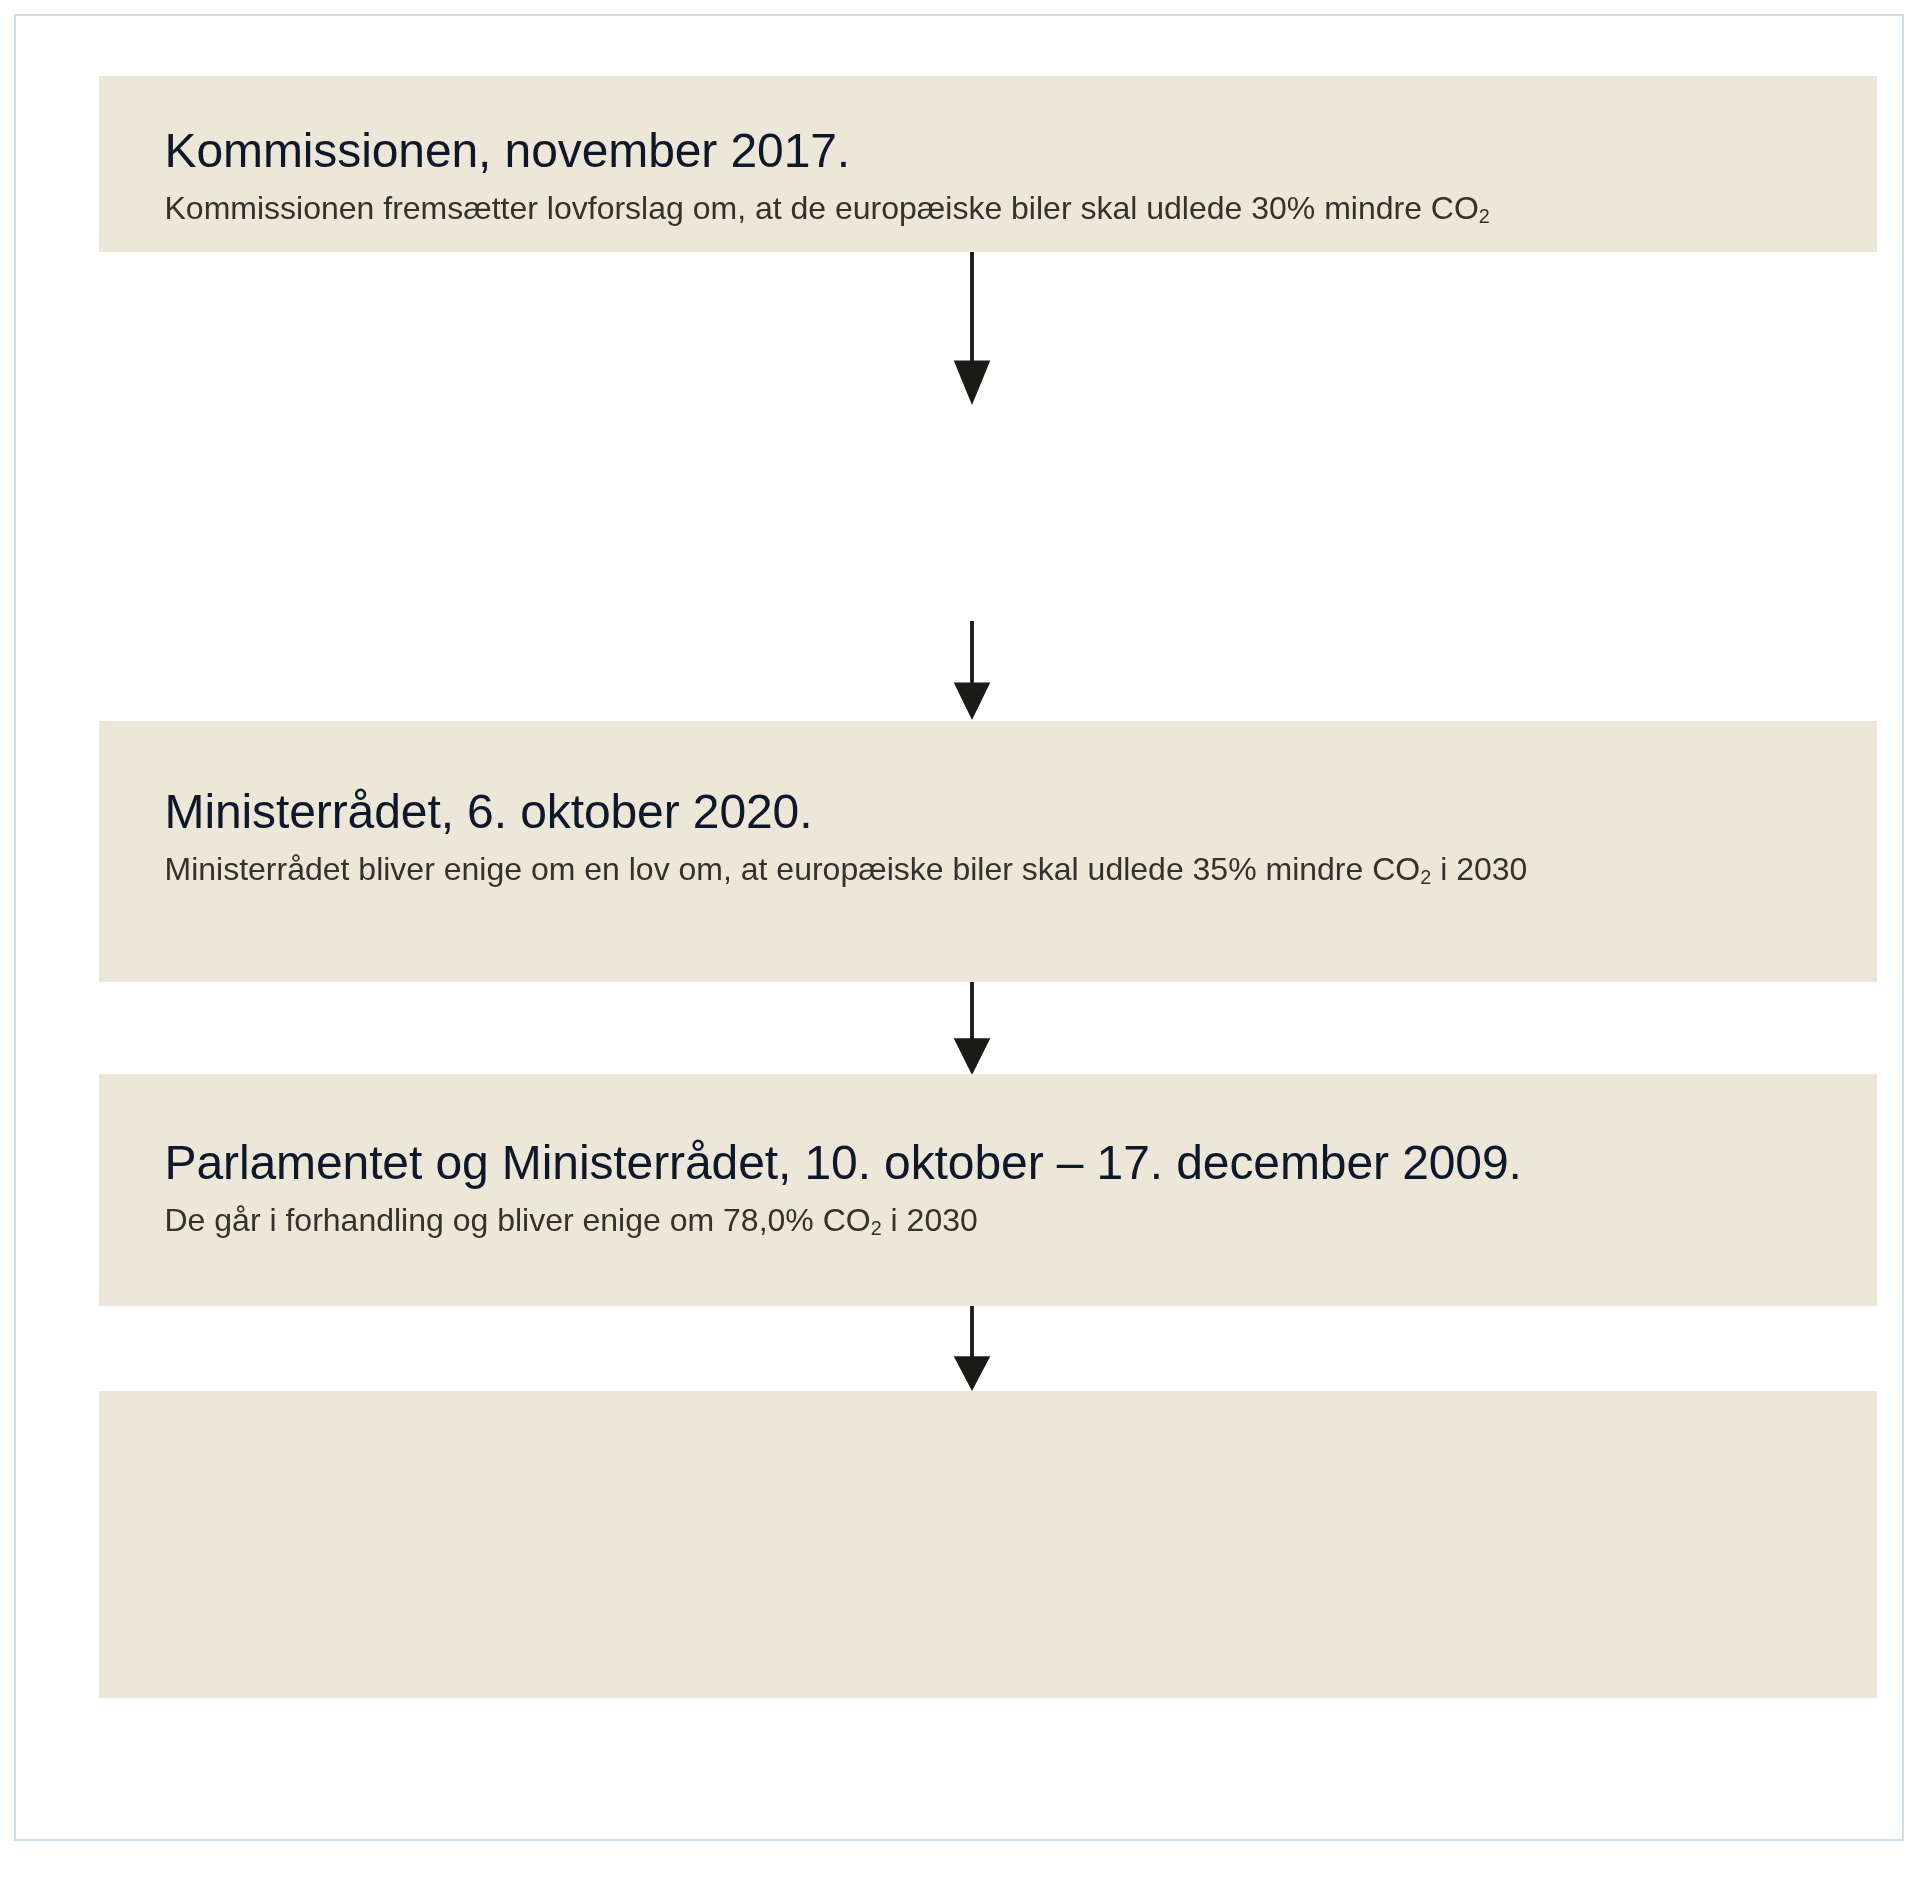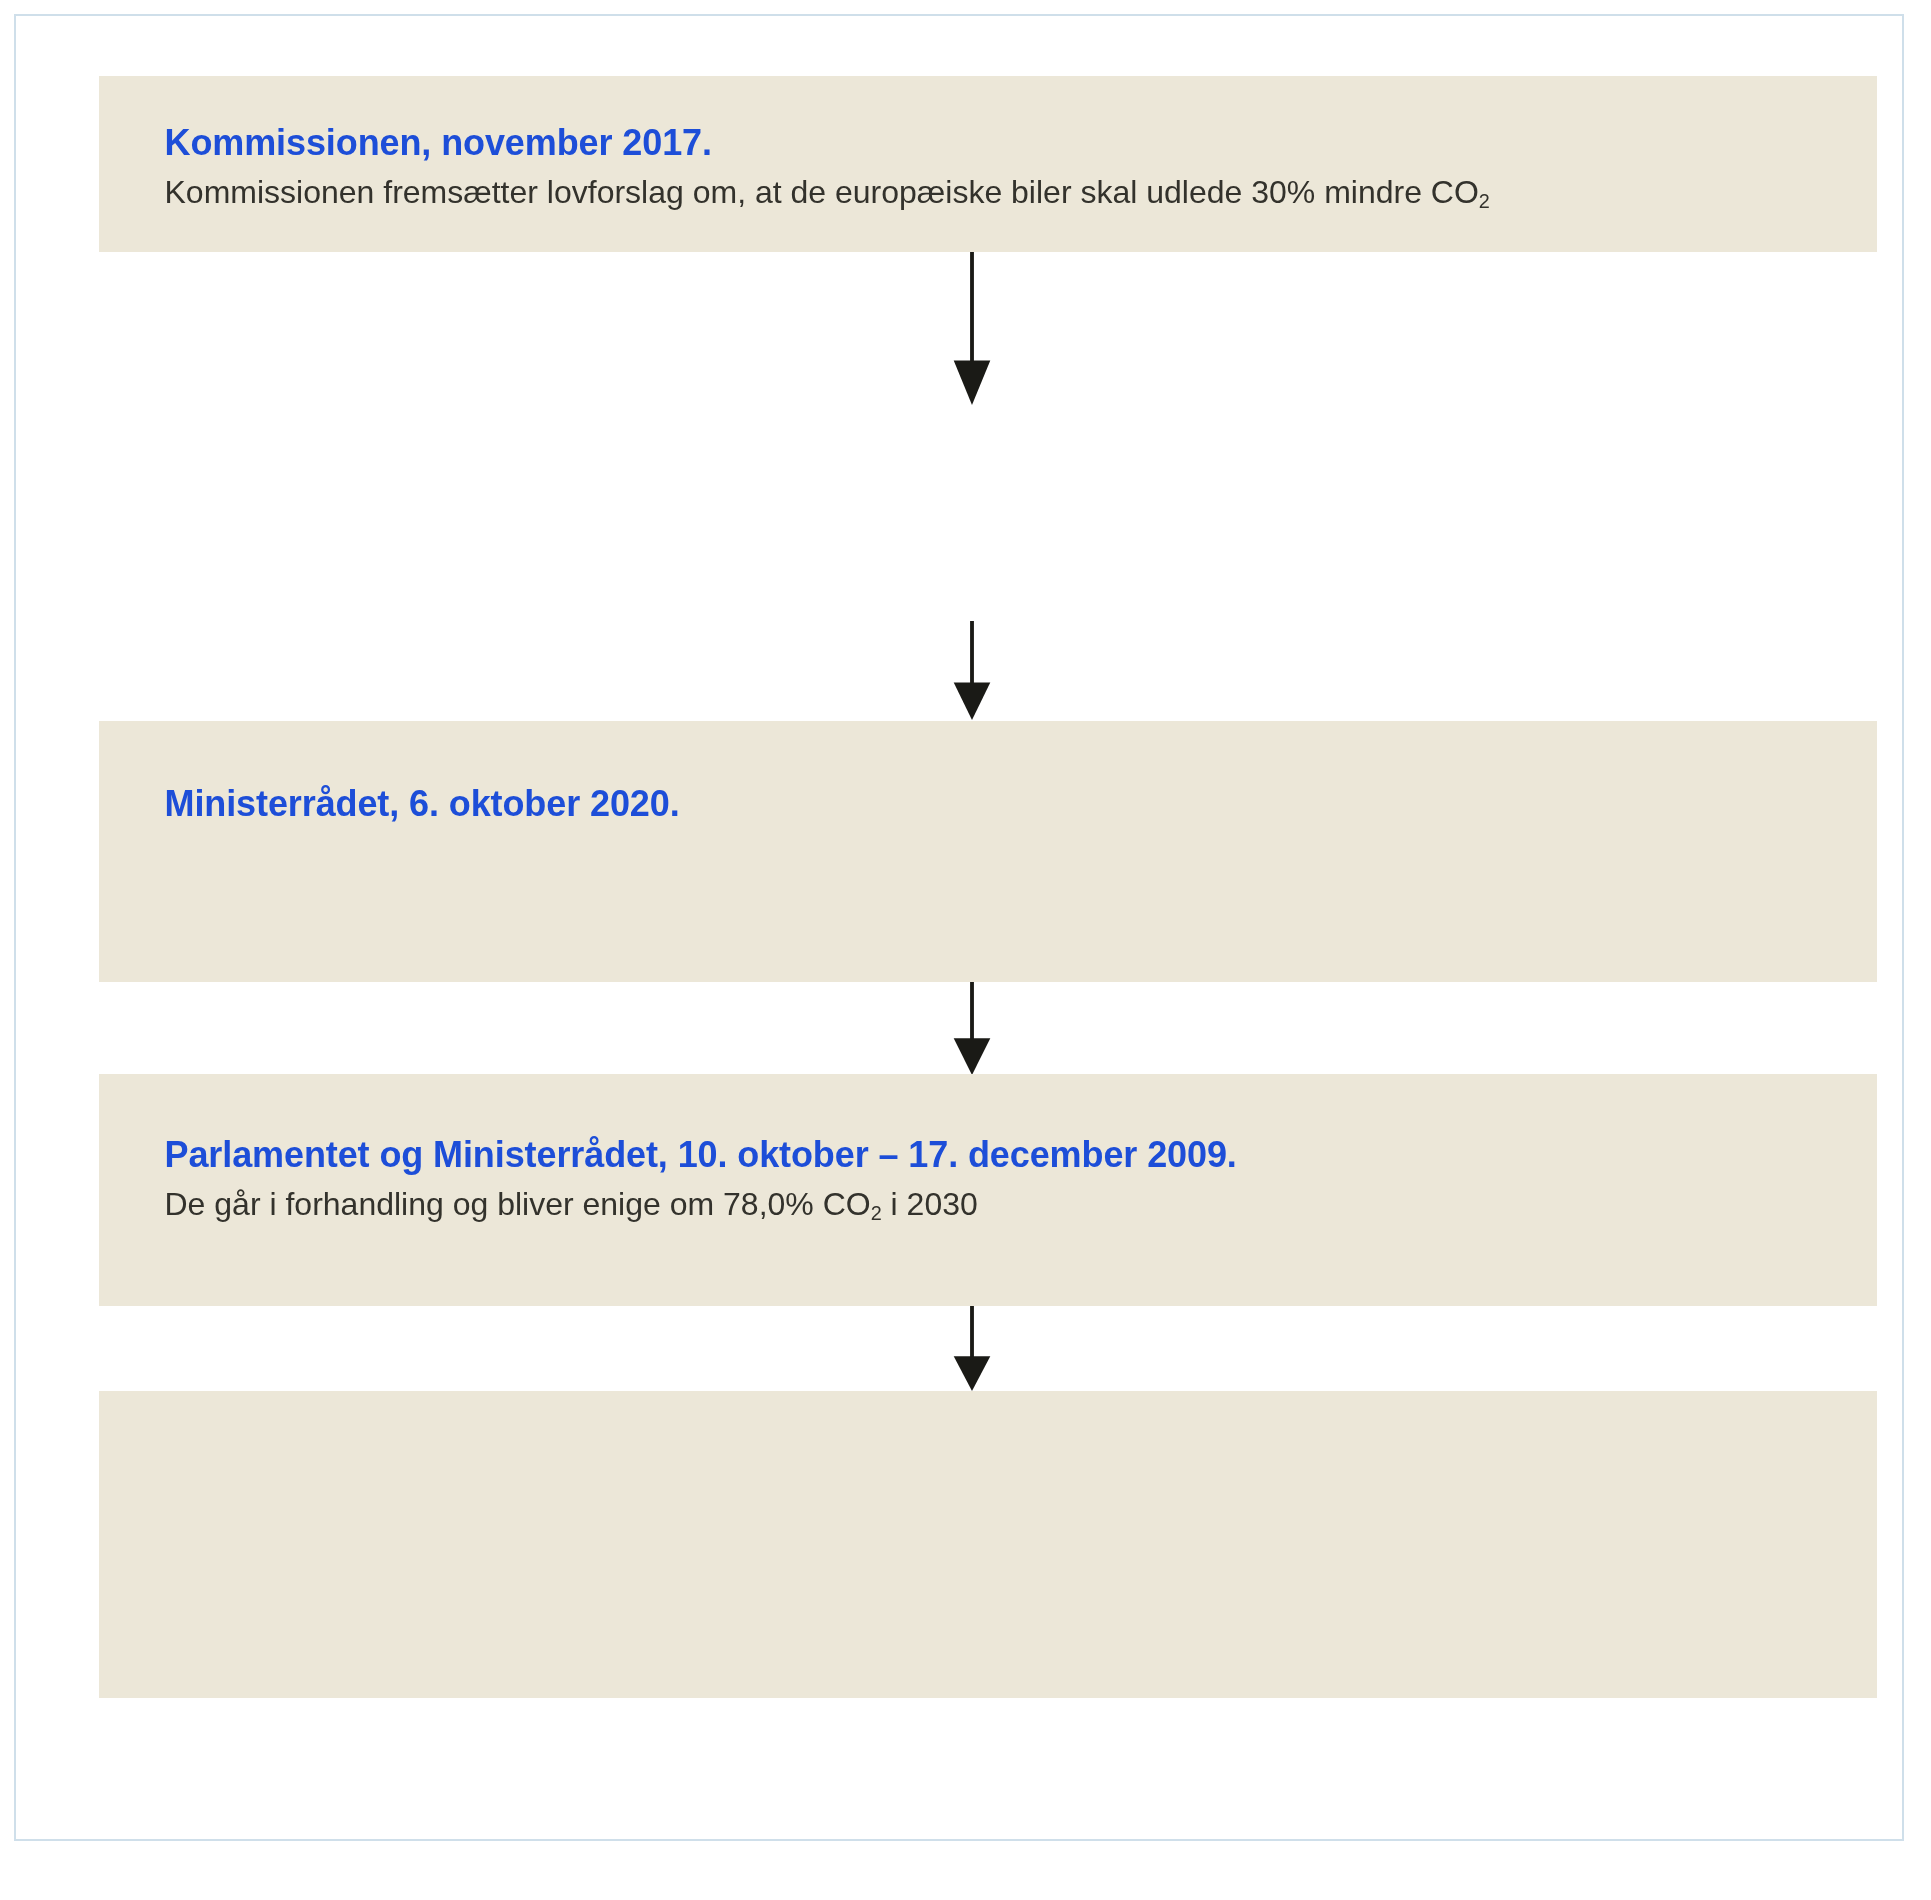--- a/index.html
+++ b/index.html
@@ -32,23 +32,23 @@
     overflow: hidden;
   }
 
   .stage-inner {
     position: absolute;
     left: 66px;
     right: 39px;
   }
 
   .stage-title {
-    font-size: 36px;
-    font-weight: bold;
-    color: #1d4ed8;
+    font-size: 48px;
+    font-weight: normal;
+    color: #0f172a;
     letter-spacing: -0.1px;
     line-height: 1.28;
     white-space: nowrap;
   }
 
   .stage-body {
     font-size: 32px;
     font-weight: normal;
     color: #33322c;
     line-height: 1.38;
@@ -115,20 +115,21 @@
   <div class="connector" id="connector-1">
     <svg viewBox="0 0 80 103" preserveAspectRatio="none" aria-hidden="true">
       <line x1="40" y1="0" x2="40" y2="70" stroke="#1a1a16" stroke-width="4"></line>
       <polygon points="21,64 59,64 40,103" fill="#1a1a16"></polygon>
     </svg>
   </div>
 
   <div class="flow-stage" id="stage-2">
     <div class="stage-inner">
       <div class="stage-title">Ministerrådet, 6. oktober 2020.</div>
+      <div class="stage-body"><span>Ministerrådet bliver enige om en lov om, at europæiske biler skal udlede 35% mindre CO</span><sub>2</sub><span> i 2030</span></div>
     </div>
   </div>
 
   <div class="connector" id="connector-2">
     <svg viewBox="0 0 80 96" preserveAspectRatio="none" aria-hidden="true">
       <line x1="40" y1="0" x2="40" y2="64" stroke="#1a1a16" stroke-width="4"></line>
       <polygon points="21,58 59,58 40,96" fill="#1a1a16"></polygon>
     </svg>
   </div>
 

